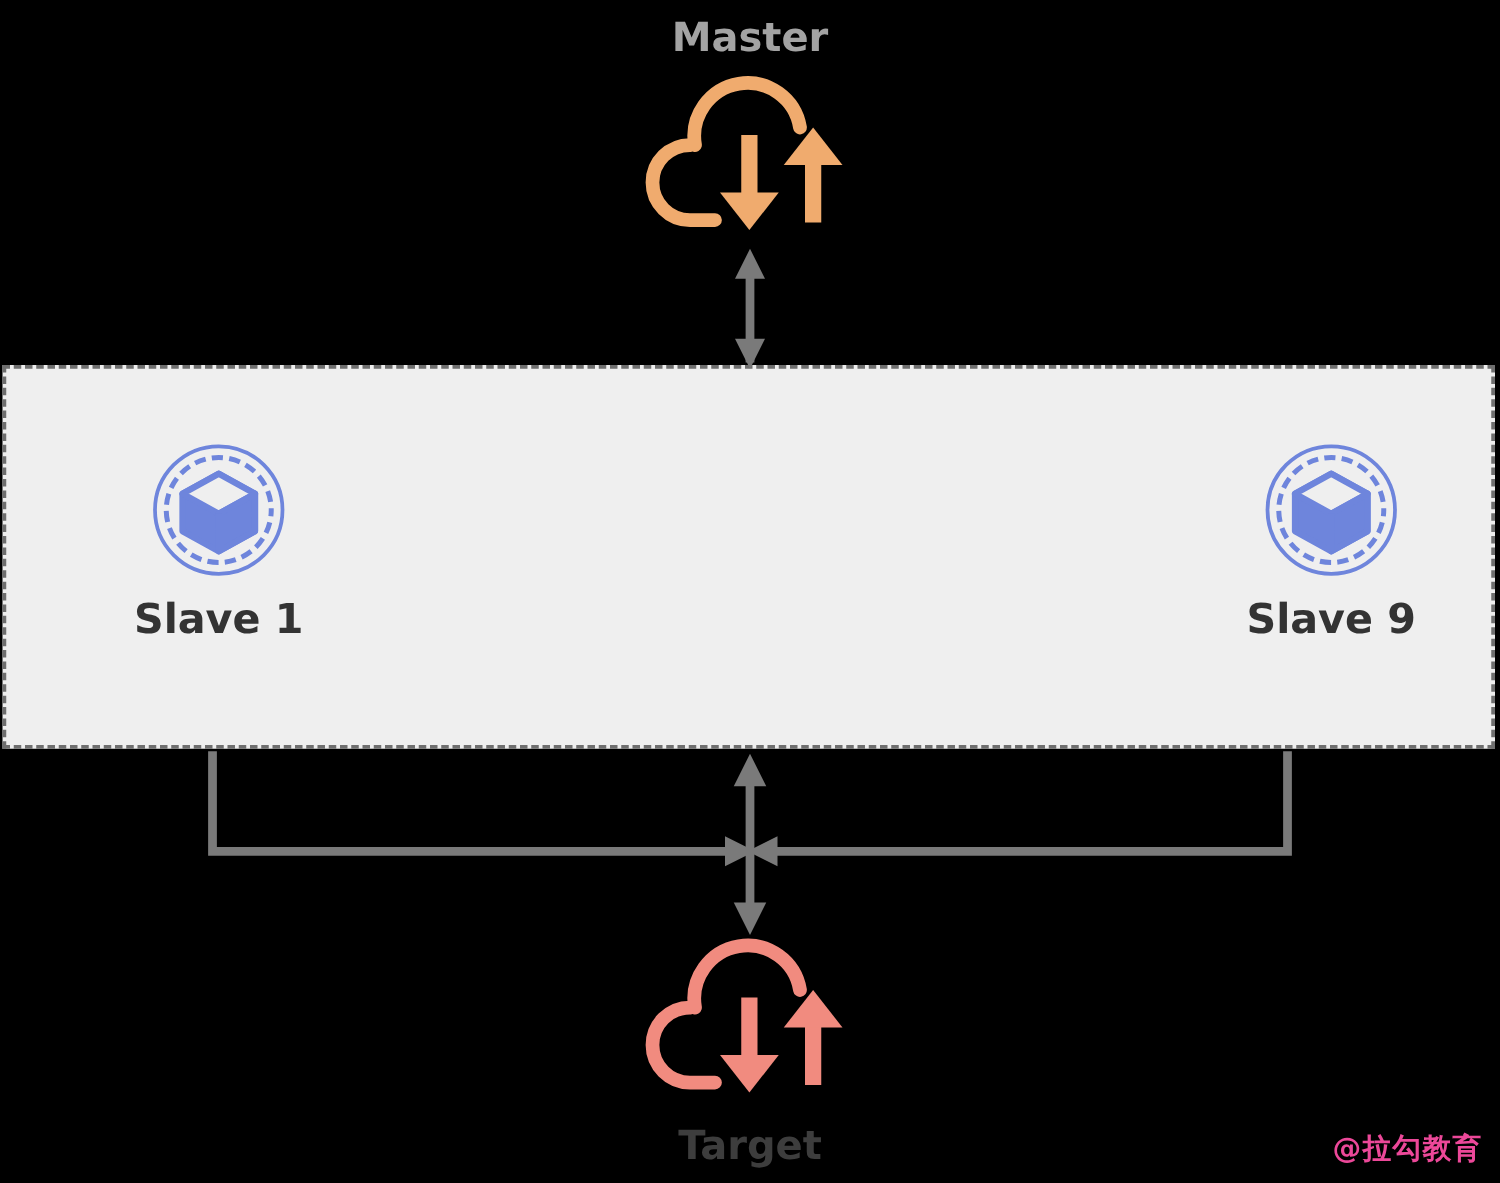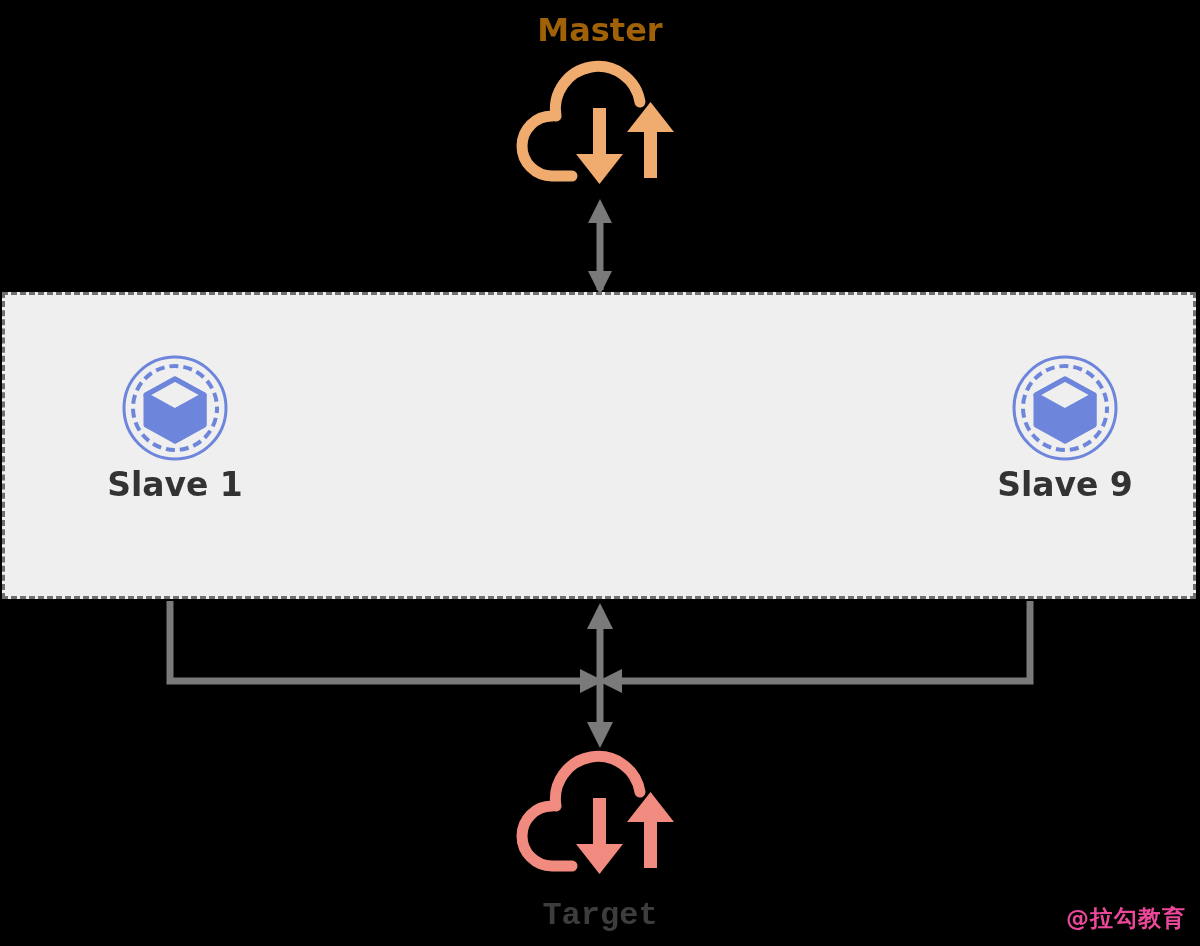--- a/index.html
+++ b/index.html
@@ -28,21 +28,21 @@
     position: absolute;
     left: 470px;
     top: 8px;
     width: 260px;
     height: 200px;
     text-align: center;
   }
   .node-label-top {
     font-size: 32px;
     font-weight: bold;
-    color: #a16207;
+    color: #a3a3a3;
     letter-spacing: 0px;
     line-height: 44px;
     height: 44px;
   }
   .cloud-wrap {
     position: relative;
     width: 260px;
     height: 140px;
     margin-top: 6px;
   }
@@ -70,21 +70,21 @@
   .slave-2 { left: 478px; }
   .slave-3 { left: 940px; }
 
   .slave-icon-wrap {
     width: 240px;
     height: 110px;
   }
   .slave-icon-wrap svg { display: block; margin: 0 auto; }
 
   .slave-label {
-    margin-top: 2px;
+    margin-top: 12px;
     font-size: 33px;
     font-weight: bold;
     color: #333333;
     line-height: 40px;
   }
 
   
   #connectors {
     position: absolute;
     left: 0; top: 0;
@@ -94,21 +94,20 @@
   }
 
   
   .target-group {
     position: absolute;
     left: 470px;
     top: 742px;
     width: 260px;
     height: 190px;
     text-align: center;
-    font-family: Liberation Mono, monospace;
   }
   .node-label-bottom {
     font-size: 32px;
     font-weight: bold;
     color: #3d3d3d;
     line-height: 44px;
     height: 44px;
     margin-top: 6px;
   }
 

